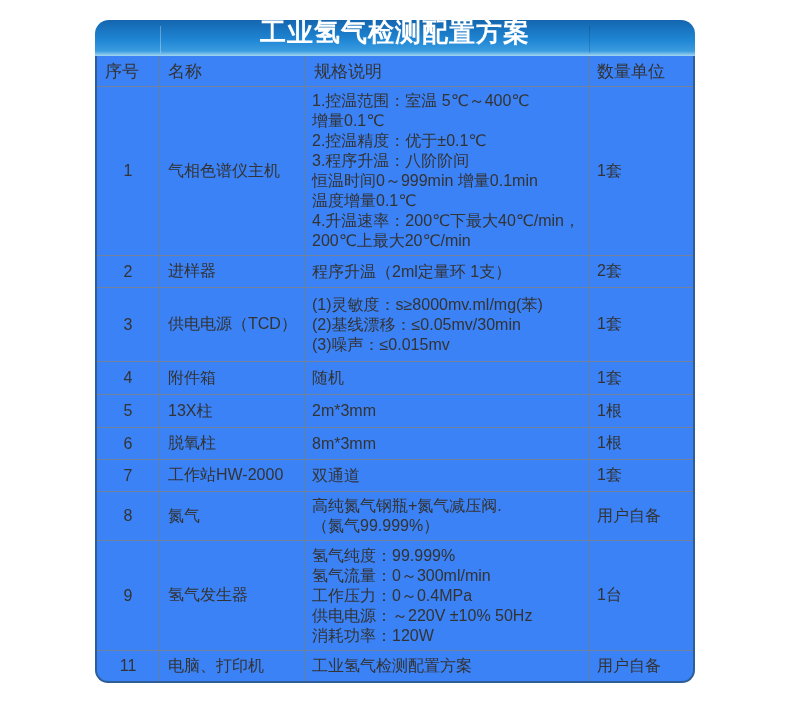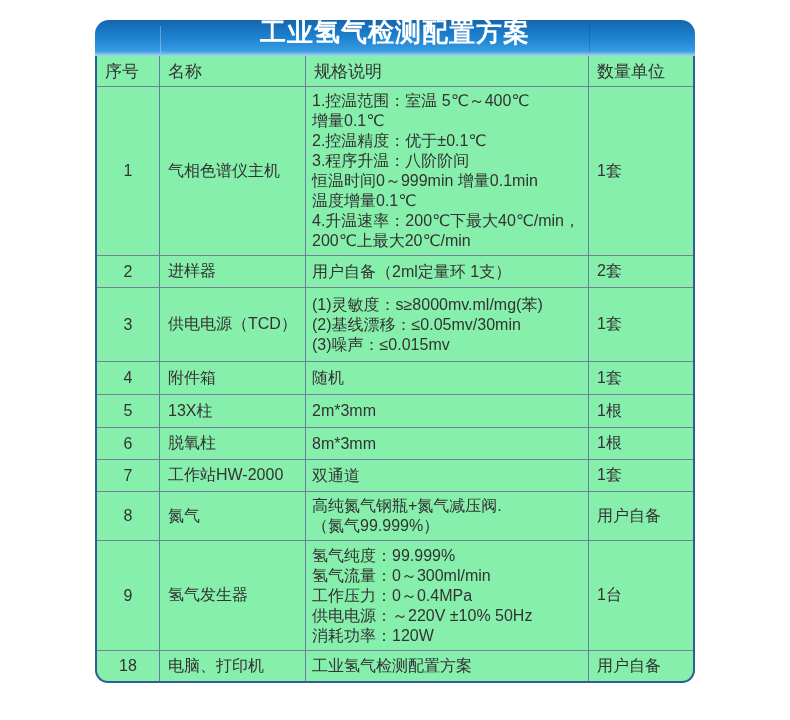--- a/index.html
+++ b/index.html
@@ -38,21 +38,21 @@
     bottom: 3px;
     width: 1px;
   }
   .band-sep.s1 { left: 65px;  background: rgba(255,255,255,0.30); }
   .band-sep.s2 { left: 494px; background: rgba(0,0,0,0.14); }
   .table-wrap {
     border: 2px solid #2d5f96;
     border-top: none;
     border-radius: 0 0 13px 13px;
     overflow: hidden;
-    background: #86efac;
+    background: #3b82f6;
   }
   table.config {
     width: 100%;
     border-collapse: separate;
     border-spacing: 0;
     table-layout: fixed;
   }
   col.c-no   { width: 63px;  }
   col.c-name { width: 146px; }
   col.c-spec { width: 283px; }
@@ -121,21 +121,21 @@
 3.程序升温：八阶阶间
 恒温时间0～999min 增量0.1min
 温度增量0.1℃
 4.升温速率：200℃下最大40℃/min，
 200℃上最大20℃/min</td>
           <td class="qty">1套</td>
         </tr>
         <tr class="r2">
           <td class="no">2</td>
           <td class="name">进样器</td>
-          <td class="spec">用户自备（2ml定量环 1支）</td>
+          <td class="spec">程序升温（2ml定量环 1支）</td>
           <td class="qty">2套</td>
         </tr>
         <tr class="r3">
           <td class="no">3</td>
           <td class="name">供电电源（TCD）</td>
           <td class="spec">(1)灵敏度：s≥8000mv.ml/mg(苯)
 (2)基线漂移：≤0.05mv/30min
 (3)噪声：≤0.015mv</td>
           <td class="qty">1套</td>
         </tr>
@@ -174,21 +174,21 @@
           <td class="no">9</td>
           <td class="name">氢气发生器</td>
           <td class="spec">氢气纯度：99.999%
 氢气流量：0～300ml/min
 工作压力：0～0.4MPa
 供电电源：～220V ±10% 50Hz
 消耗功率：120W</td>
           <td class="qty">1台</td>
         </tr>
         <tr class="r11">
-          <td class="no">18</td>
+          <td class="no">11</td>
           <td class="name">电脑、打印机</td>
           <td class="spec">工业氢气检测配置方案</td>
           <td class="qty">用户自备</td>
         </tr>
       </tbody>
     </table>
   </div>
 </div>
 
 </body></html>

